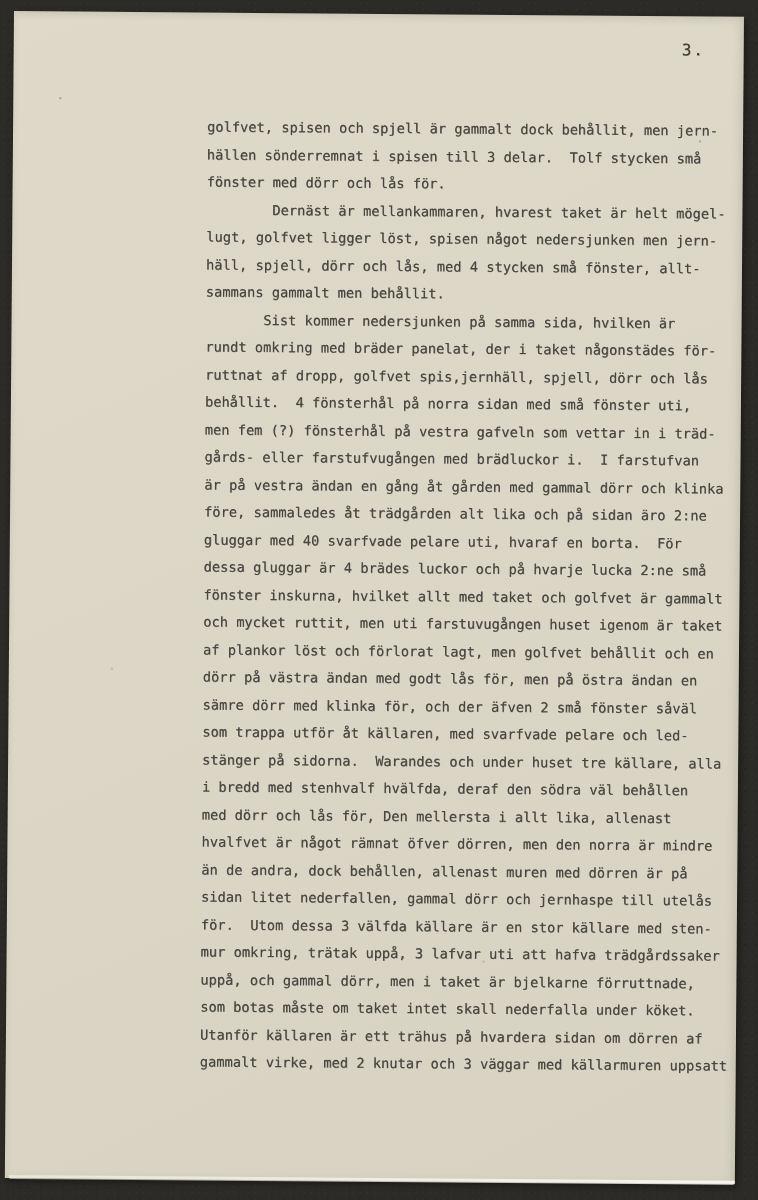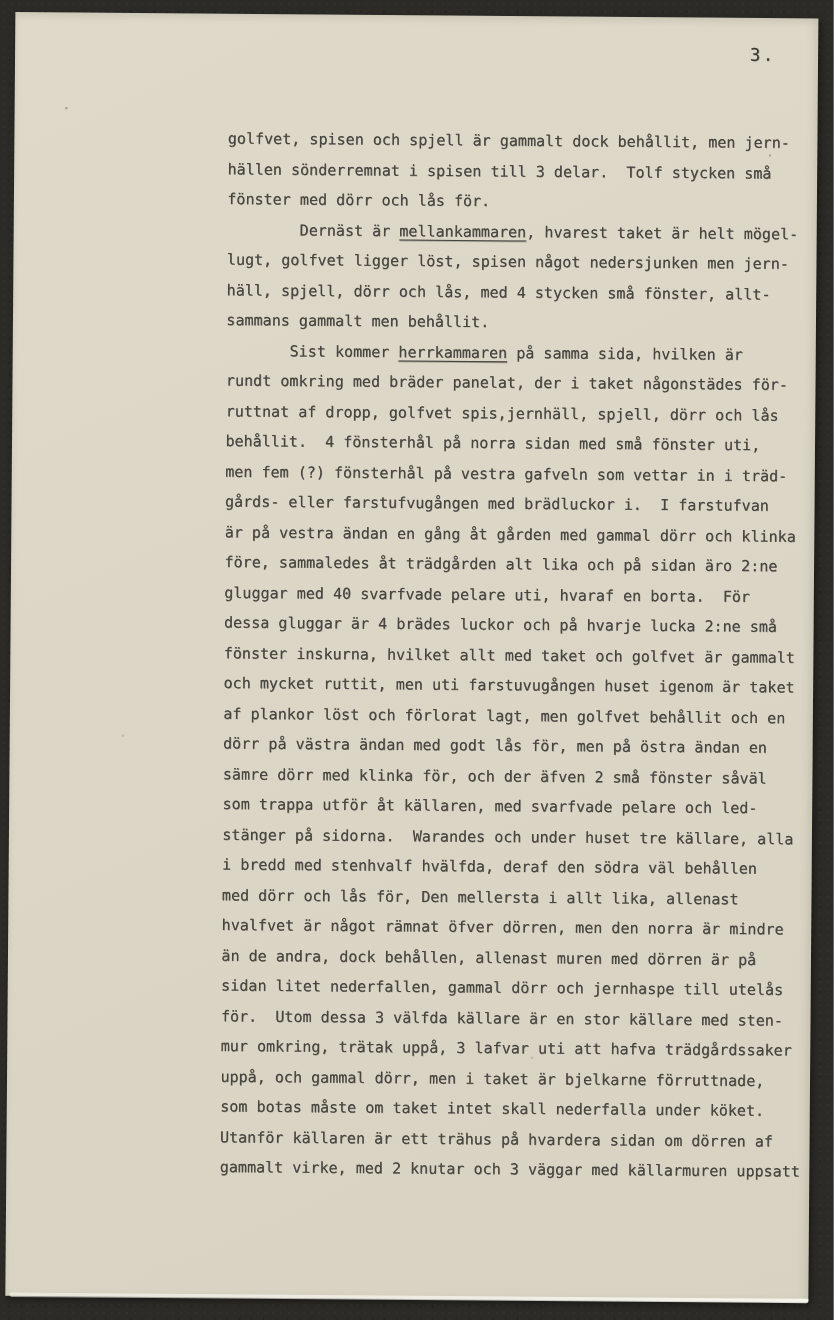--- a/index.html
+++ b/index.html
@@ -87,40 +87,39 @@
     .line {
       white-space: pre;
       font-size: 13.7px;
       line-height: 27.5px;
       height: 27.5px;
       color: #474540;
       text-shadow: 0.35px 0.35px 0.55px rgba(66,64,58,0.55);
     }
 
     .line .u {
-      text-decoration: underline;
       text-decoration-thickness: 1.3px;
       text-underline-offset: 3px;
     }
   </style>
 </head>
 <body>
 
 <div class="scan-bg">
   <div class="paper">
     <div class="page-number">3.</div>
     <div class="text-block">
         <div class="line"><span>golfvet, spisen och spjell är gammalt dock behållit, men jern-</span></div>
         <div class="line"><span>hällen sönderremnat i spisen till 3 delar.  Tolf stycken små</span></div>
         <div class="line"><span>fönster med dörr och lås för.</span></div>
         <div class="line"><span>        Dernäst är </span><span class="u">mellankammaren</span><span>, hvarest taket är helt mögel-</span></div>
         <div class="line"><span>lugt, golfvet ligger löst, spisen något nedersjunken men jern-</span></div>
         <div class="line"><span>häll, spjell, dörr och lås, med 4 stycken små fönster, allt-</span></div>
         <div class="line"><span>sammans gammalt men behållit.</span></div>
-        <div class="line"><span>       Sist kommer </span><span class="u">herrkammaren</span><span> på samma sida, hvilken är</span></div>
+        <div class="line"><span>       Sist kommer </span><span class="u">nedersjunken</span><span> på samma sida, hvilken är</span></div>
         <div class="line"><span>rundt omkring med bräder panelat, der i taket någonstädes för-</span></div>
         <div class="line"><span>ruttnat af dropp, golfvet spis,jernhäll, spjell, dörr och lås</span></div>
         <div class="line"><span>behållit.  4 fönsterhål på norra sidan med små fönster uti,</span></div>
         <div class="line"><span>men fem (?) fönsterhål på vestra gafveln som vettar in i träd-</span></div>
         <div class="line"><span>gårds- eller farstufvugången med brädluckor i.  I farstufvan</span></div>
         <div class="line"><span>är på vestra ändan en gång åt gården med gammal dörr och klinka</span></div>
         <div class="line"><span>före, sammaledes åt trädgården alt lika och på sidan äro 2:ne</span></div>
         <div class="line"><span>gluggar med 40 svarfvade pelare uti, hvaraf en borta.  För</span></div>
         <div class="line"><span>dessa gluggar är 4 brädes luckor och på hvarje lucka 2:ne små</span></div>
         <div class="line"><span>fönster inskurna, hvilket allt med taket och golfvet är gammalt</span></div>

